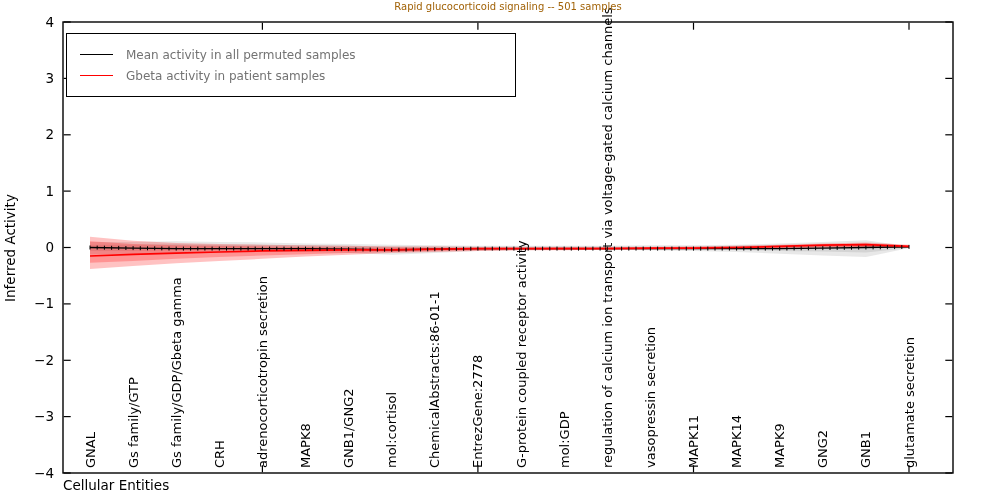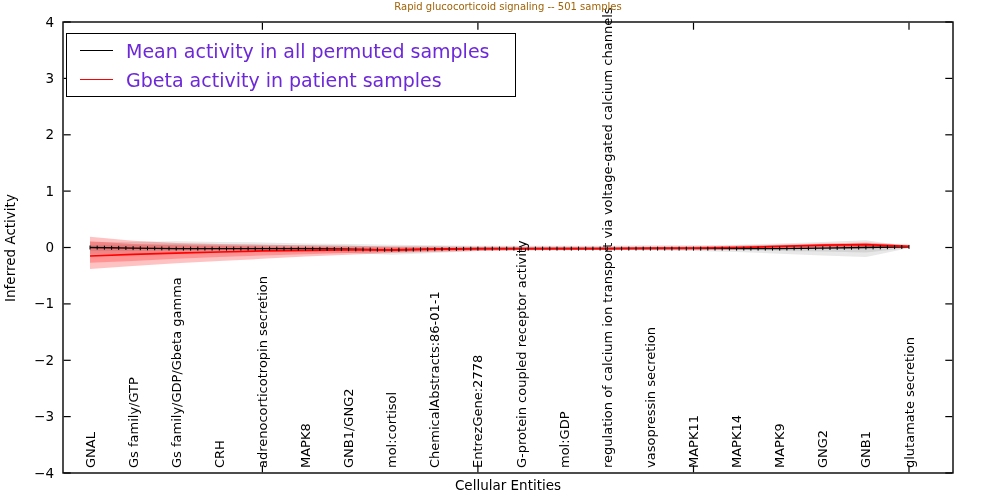--- a/index.html
+++ b/index.html
@@ -1,30 +1,30 @@
 <!DOCTYPE html>
 <html><head>
 <meta charset="utf-8">
 <style>
   html,body{margin:0;padding:0;width:1000px;height:500px;overflow:hidden;background:#ffffff;
     font-family:"DejaVu Sans", sans-serif;}
   .figure{position:relative;width:1000px;height:500px;background:#ffffff;}
   #plot-svg{position:absolute;left:0;top:0;}
   .chart-title{position:absolute;left:63px;top:1px;width:890px;text-align:center;
     font-size:10px;color:#a16207;background:transparent;z-index:5;}
-  .x-axis-title{position:absolute;left:63px;top:477px;width:890px;text-align:center;
+  .x-axis-title{position:absolute;left:63px;top:477px;width:890px;text-align:left;
     font-size:13.5px;color:#000;}
   .y-axis-title{position:absolute;left:-89px;top:239px;width:200px;height:18px;text-align:center;
     font-size:13.5px;color:#000;transform:rotate(-90deg);}
   .legend{position:absolute;left:66px;top:33px;width:450px;height:64px;box-sizing:border-box;
     background:#ffffff;border:1.6px solid #000;z-index:6;display:flex;flex-direction:column;
     justify-content:center;gap:7px;padding-left:13px;}
   .legend-row{display:flex;align-items:center;gap:13px;}
   .legend-line{display:inline-block;width:33px;height:0;border-top-width:1.7px;border-top-style:solid;}
-  .legend-label{font-size:19px;color:#6d28d9;}
+  .legend-label{font-size:12px;color:#737373;}
 </style>
 </head>
 <body>
 
 <div class="figure">
   <svg id="plot-svg" width="1000" height="500" viewBox="0 0 1000 500">
       <path d="M90.0,241.9L133.1,241.9L176.2,241.3L219.3,241.9L262.4,242.4L305.5,243.6L348.6,244.1L391.7,244.7L434.8,245.2L477.9,245.8L521.1,245.8L564.2,245.8L607.3,245.8L650.4,245.2L693.5,245.2L736.6,244.7L779.7,243.6L822.8,241.9L865.9,240.2L909.0,246.4L909.0,248.1L865.9,257.1L822.8,255.4L779.7,253.7L736.6,252.0L693.5,250.9L650.4,250.3L607.3,249.8L564.2,249.8L521.1,250.3L477.9,250.9L434.8,253.1L391.7,254.8L348.6,253.1L305.5,252.0L262.4,252.0L219.3,252.6L176.2,253.1L133.1,253.7L90.0,254.3Z" fill="rgba(90,90,90,0.14)" stroke="none"></path>
       <path d="M90.0,244.7L133.1,244.7L176.2,244.1L219.3,244.7L262.4,244.7L305.5,245.2L348.6,245.8L391.7,246.4L434.8,246.4L477.9,246.4L521.1,246.4L564.2,246.4L607.3,246.4L650.4,246.4L693.5,246.4L736.6,245.8L779.7,245.2L822.8,244.7L865.9,243.6L909.0,246.9L909.0,248.1L865.9,252.6L822.8,251.4L779.7,250.9L736.6,249.8L693.5,249.2L650.4,249.2L607.3,248.6L564.2,248.6L521.1,249.2L477.9,249.2L434.8,250.3L391.7,251.4L348.6,250.3L305.5,249.8L262.4,249.8L219.3,250.3L176.2,250.3L133.1,250.9L90.0,250.9Z" fill="rgba(90,90,90,0.14)" stroke="none"></path>
       <path d="M90.0,236.8L133.1,240.7L176.2,243.0L219.3,244.1L262.4,244.7L305.5,245.2L348.6,245.8L391.7,246.4L434.8,246.4L477.9,246.9L521.1,246.9L564.2,246.9L607.3,246.9L650.4,246.9L693.5,246.4L736.6,245.8L779.7,244.7L822.8,243.6L865.9,242.4L909.0,244.7L909.0,248.1L865.9,246.9L822.8,247.5L779.7,248.1L736.6,248.6L693.5,249.2L650.4,249.8L607.3,249.8L564.2,250.3L521.1,250.3L477.9,250.9L434.8,252.0L391.7,253.1L348.6,254.8L305.5,256.5L262.4,258.8L219.3,261.0L176.2,263.3L133.1,266.1L90.0,268.9Z" fill="rgba(255,0,0,0.24)" stroke="none"></path>
       <path d="M90.0,241.3L133.1,244.1L176.2,245.2L219.3,245.8L262.4,246.4L305.5,246.9L348.6,247.5L391.7,247.5L434.8,248.1L477.9,248.1L521.1,248.1L564.2,247.5L607.3,247.5L650.4,247.5L693.5,246.9L736.6,246.4L779.7,245.8L822.8,244.7L865.9,243.6L909.0,245.2L909.0,247.5L865.9,246.9L822.8,247.5L779.7,248.1L736.6,248.6L693.5,248.6L650.4,249.2L607.3,249.2L564.2,249.8L521.1,249.8L477.9,250.3L434.8,250.9L391.7,252.0L348.6,253.1L305.5,254.3L262.4,255.4L219.3,257.1L176.2,258.8L133.1,261.0L90.0,262.7Z" fill="rgba(255,0,0,0.24)" stroke="none"></path>

